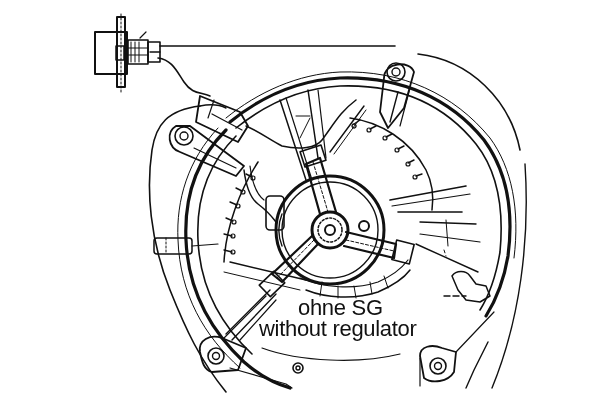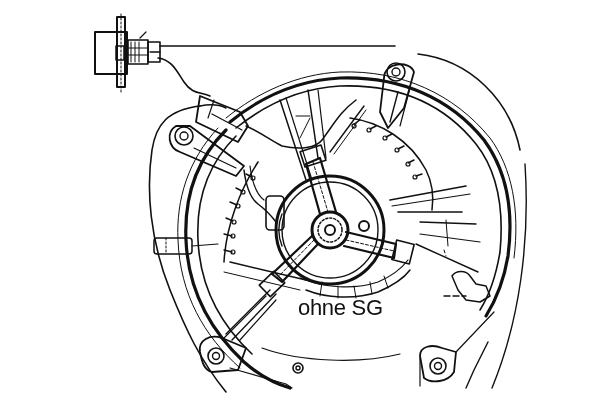--- a/index.html
+++ b/index.html
@@ -189,13 +189,14 @@
 
       <path class="ln" d="M420,356 C420,346 432,344 442,348 L456,352 L454,372 C448,382 432,384 424,378 Z" stroke-width="1.8"></path>
       <circle class="ln" cx="438" cy="366" r="8" stroke-width="1.6"></circle>
       <circle class="ln" cx="438" cy="366" r="3.5" stroke-width="1.4"></circle>
       <line class="ln" x1="420" y1="358" x2="420" y2="386" stroke-width="1.2"></line>
       <line class="ln" x1="456" y1="352" x2="494" y2="312" stroke-width="1.2"></line>
     </g>
   </svg>
 
   <div class="label" id="label-line1">ohne SG</div>
+  <div class="label" id="label-line2">without regulator</div>
 </div>
 
 </body></html>

